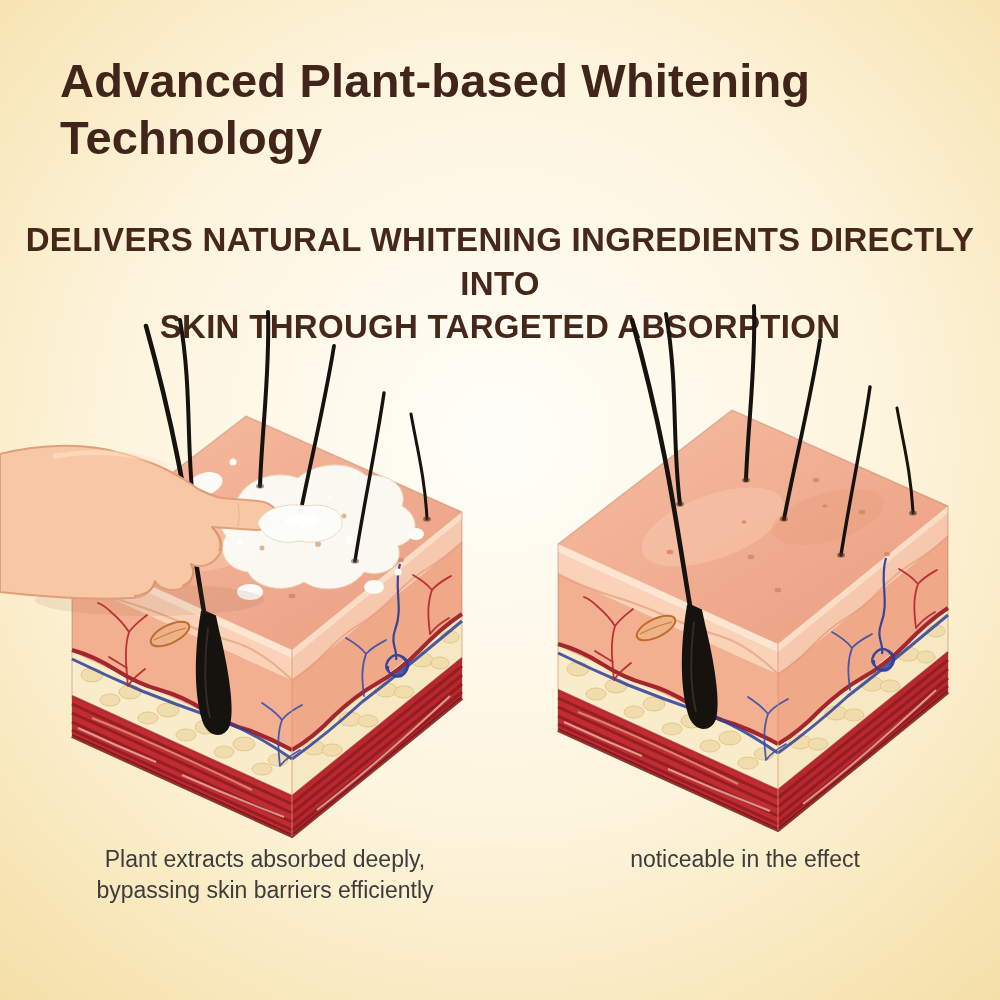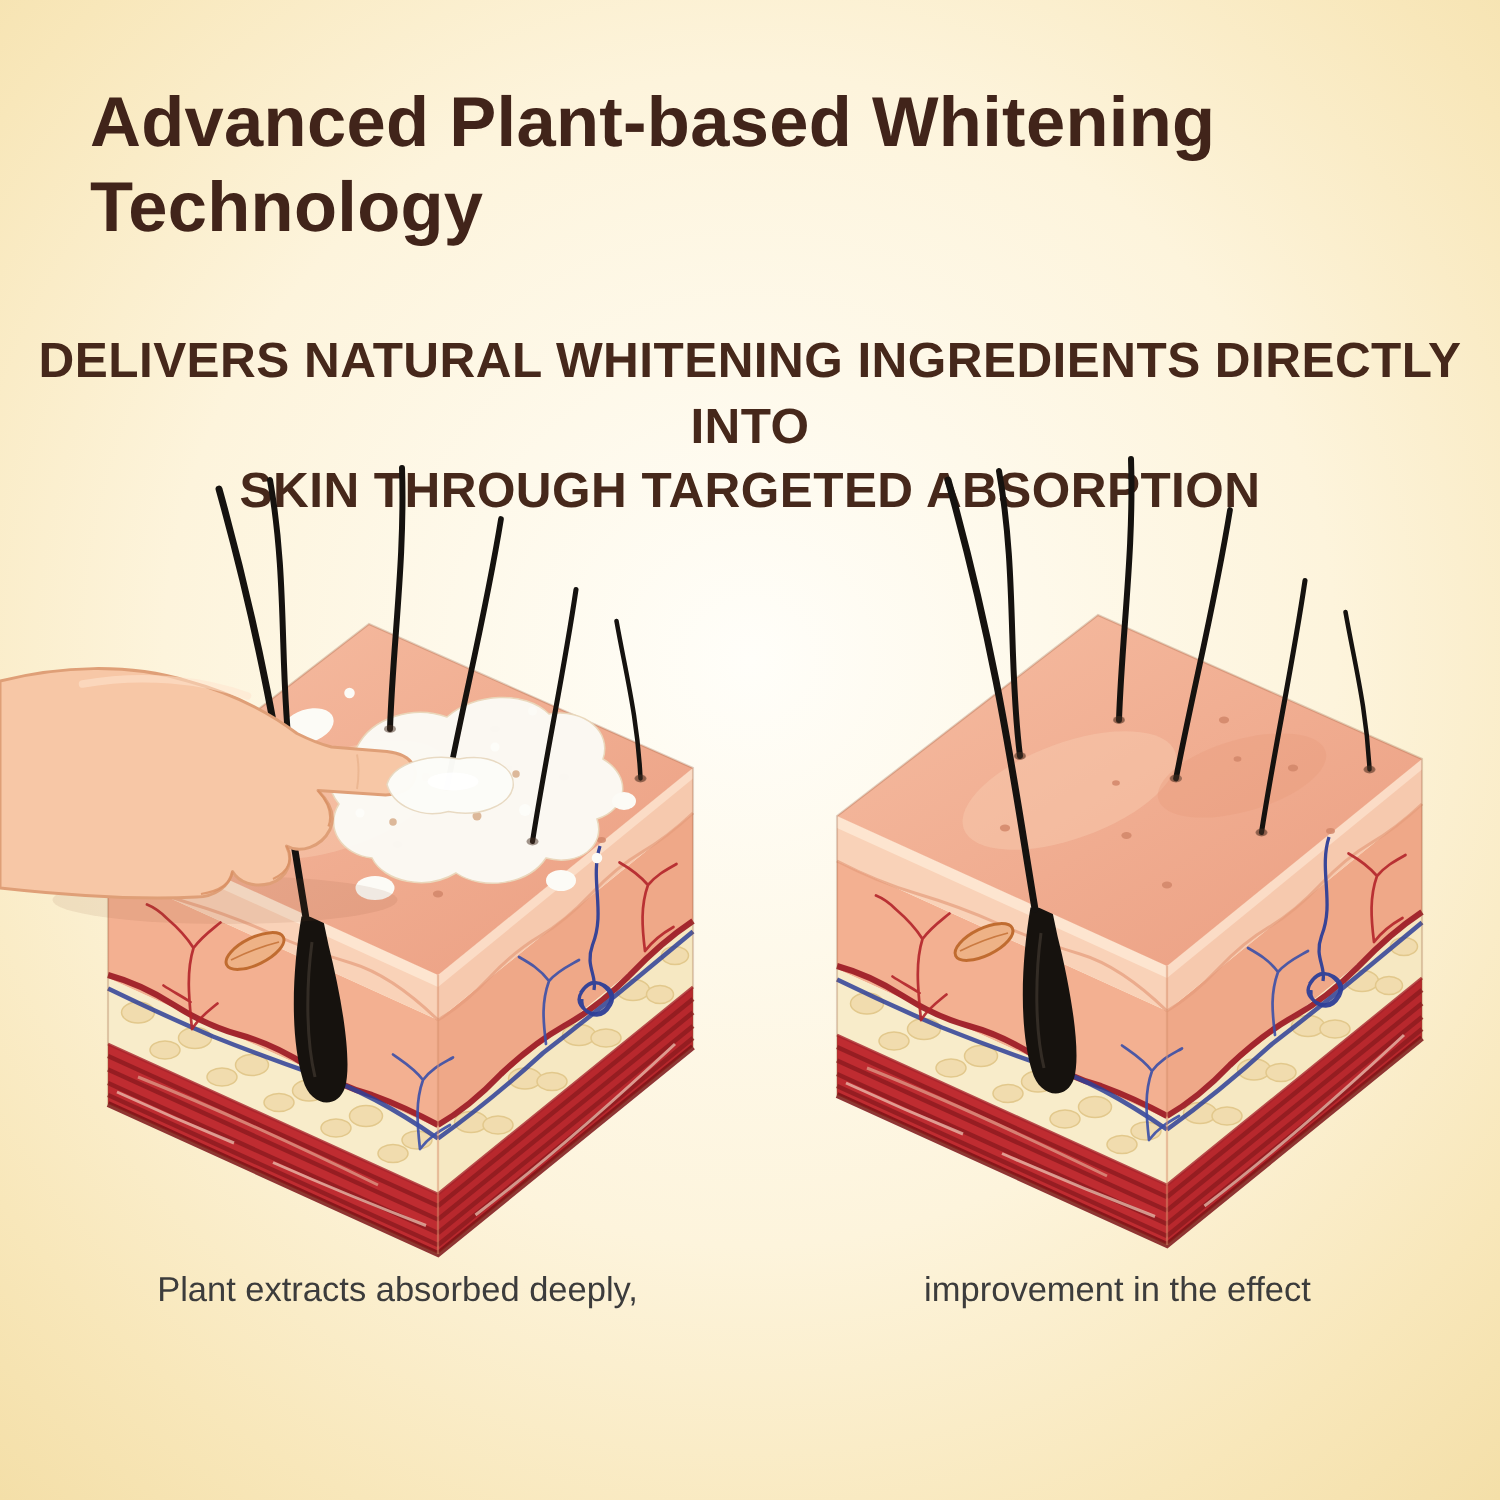--- a/index.html
+++ b/index.html
@@ -216,19 +216,20 @@
     </g>
   </svg>
 
   <svg class="fig" style="left:518px;top:292px;" width="462" height="562" viewBox="0 0 462 562">
     <use href="#skin-block"></use>
     <use href="#skin-hairs"></use>
   </svg>
 
   <div class="caption left">
     <span>Plant extracts absorbed deeply,</span>
+    <span>bypassing skin barriers efficiently</span>
   </div>
 
   <div class="caption right">
-    <span>improvement in the effect</span>
+    <span>noticeable in the effect</span>
   </div>
 
 </div>
 
 </body></html>

